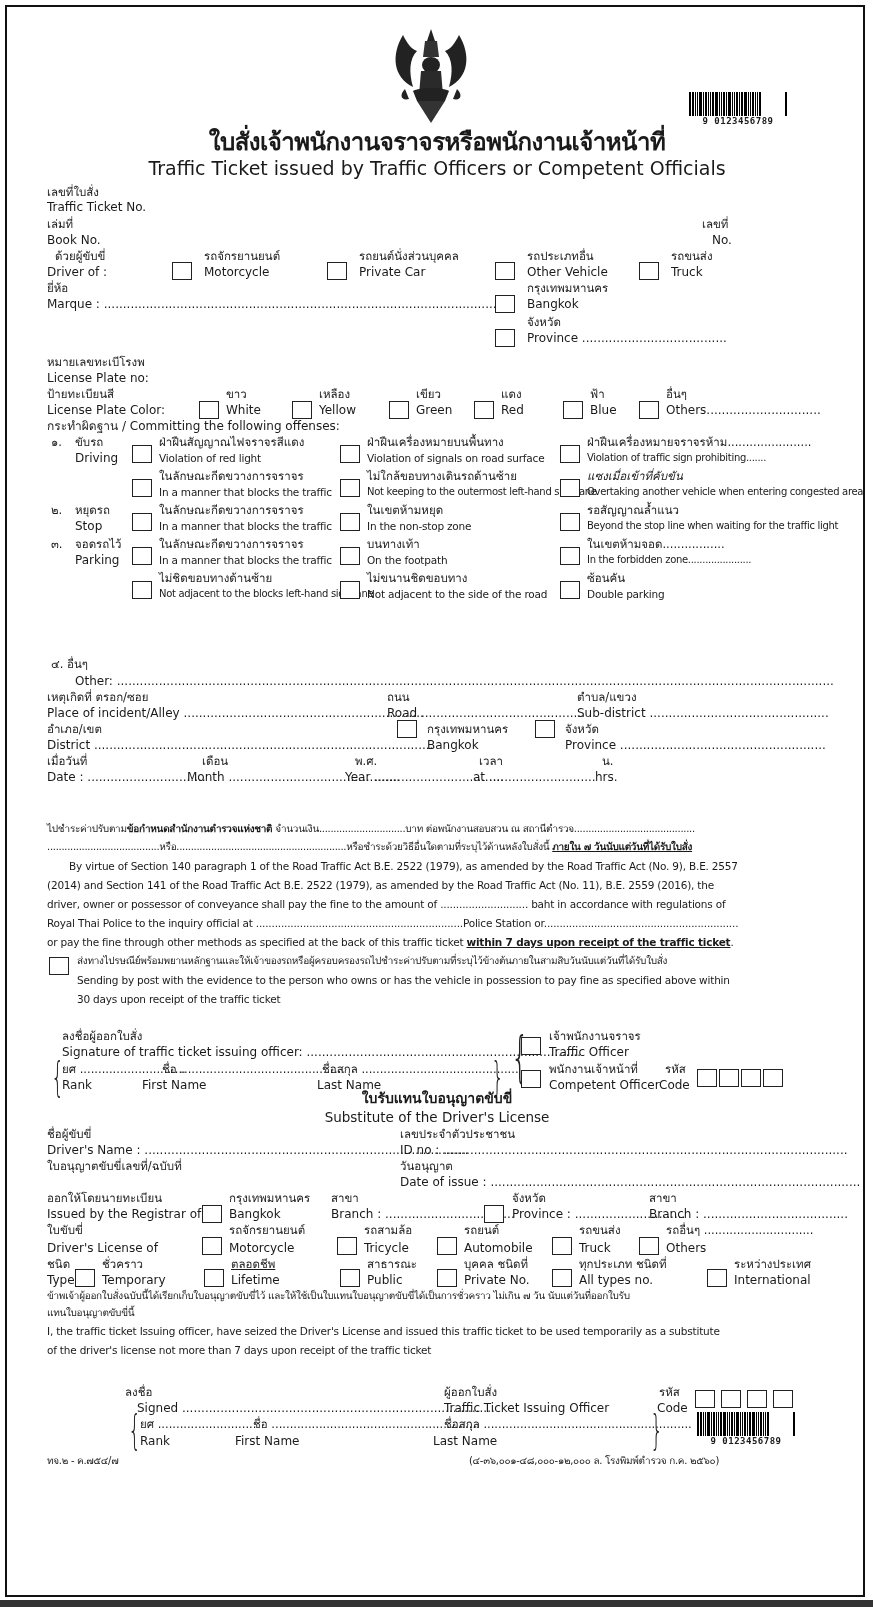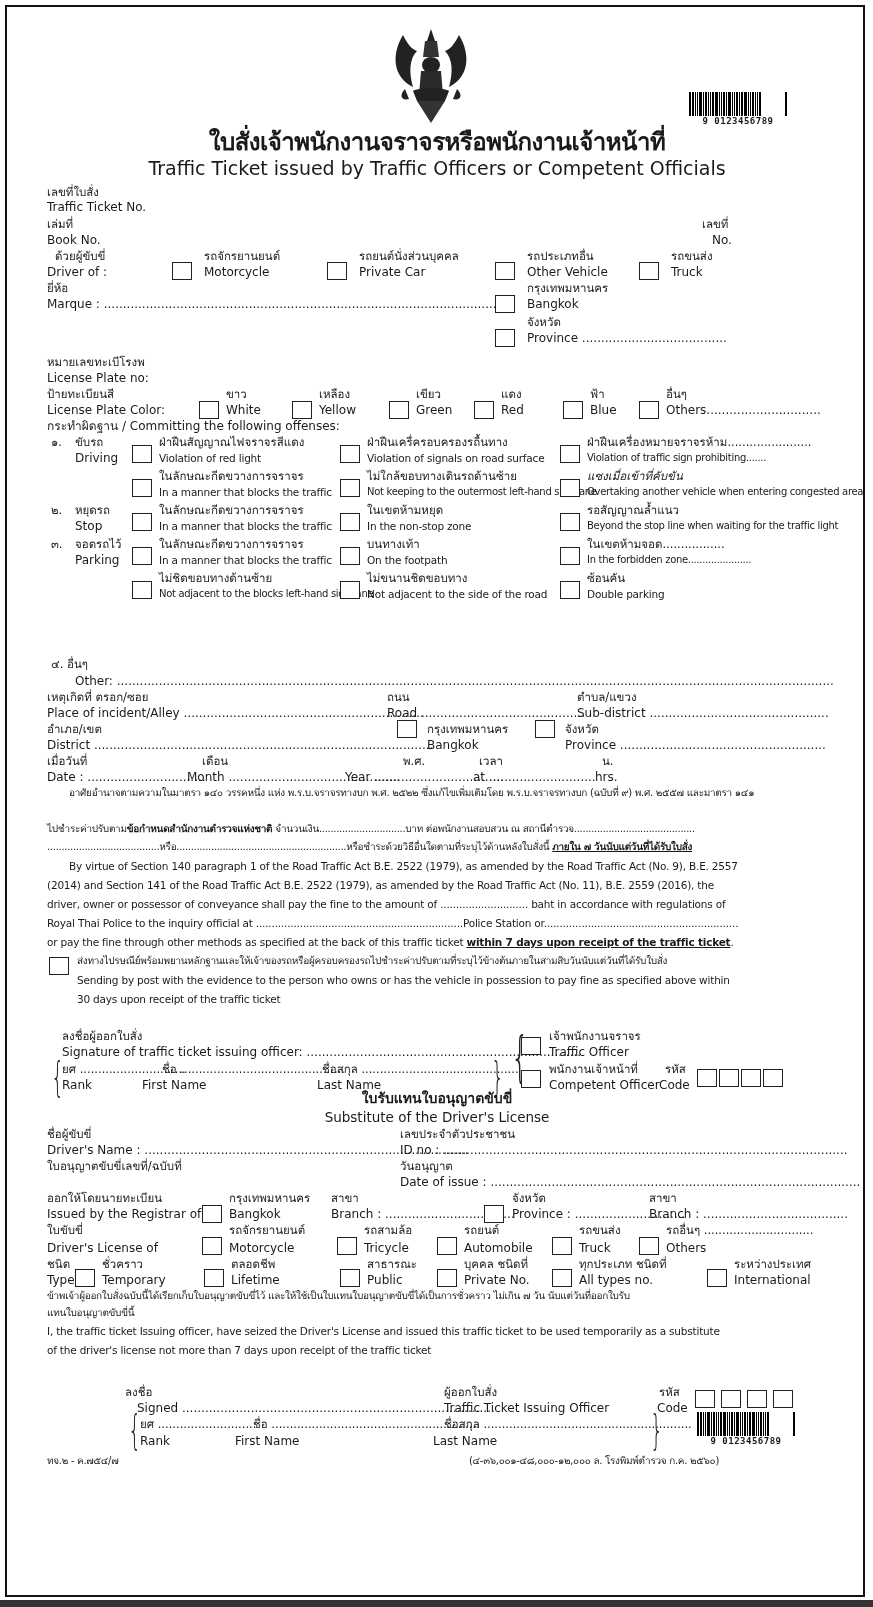--- a/index.html
+++ b/index.html
@@ -147,21 +147,21 @@
   <div class="abs t" style="left:40px; top:412px;">กระทำผิดฐาน / Committing the following offenses:</div>
 
   <div id="offense-groups">
       <div class="abs th" style="left:44px; top:428px;">๑.</div>
       <div class="abs th" style="left:68px; top:428px;">ขับรถ</div>
       <div class="abs t" style="left:68px; top:444px;">Driving</div>
       <div class="cb" style="left:125px; top:438px;"></div>
       <div class="abs th" style="left:152px; top:428px;">ฝ่าฝืนสัญญาณไฟจราจรสีแดง</div>
       <div class="abs s" style="left:152px; top:445px;">Violation of red light</div>
       <div class="cb" style="left:333px; top:438px;"></div>
-      <div class="abs th" style="left:360px; top:428px;">ฝ่าฝืนเครื่ครอบครองรถื้นทาง</div>
+      <div class="abs th" style="left:360px; top:428px;">ฝ่าฝืนเครื่องหมายบนพื้นทาง</div>
       <div class="abs s" style="left:360px; top:445px;">Violation of signals on road surface</div>
       <div class="cb" style="left:553px; top:438px;"></div>
       <div class="abs th" style="left:580px; top:428px;text-align:right;">ฝ่าฝืนเครื่องหมายจราจรห้าม.......................</div>
       <div class="abs xs" style="left:580px; top:445px;">Violation of traffic sign prohibiting.......</div>
       <div class="cb" style="left:125px; top:472px;"></div>
       <div class="abs th" style="left:152px; top:462px;">ในลักษณะกีดขวางการจราจร</div>
       <div class="abs s" style="left:152px; top:479px;">In a manner that blocks the traffic</div>
       <div class="cb" style="left:333px; top:472px;"></div>
       <div class="abs th" style="left:360px; top:462px;">ไม่ใกล้ขอบทางเดินรถด้านซ้าย</div>
       <div class="abs xs" style="left:360px; top:479px;">Not keeping to the outermost left-hand side lane</div>
@@ -219,28 +219,27 @@
   <div class="abs th" style="left:420px; top:715px;">กรุงเทพมหานคร</div>
   <div class="abs t" style="left:420px; top:731px;">Bangkok</div>
   <div class="cb" style="left:528px; top:713px;"></div>
   <div class="abs th" style="left:558px; top:715px;">จังหวัด</div>
   <div class="abs t" style="left:558px; top:731px;">Province ......................................................</div>
 
   <div class="abs th" style="left:40px; top:747px;">เมื่อวันที่</div>
   <div class="abs t" style="left:40px; top:763px;">Date : ...............................</div>
   <div class="abs th" style="left:195px; top:747px;">เดือน</div>
   <div class="abs t" style="left:180px; top:763px;">Month .............................................</div>
-  <div class="abs th" style="left:348px; top:747px;margin-left:48px;">พ.ศ.</div>
+  <div class="abs th" style="left:348px; top:747px;">พ.ศ.</div>
   <div class="abs t" style="left:338px; top:763px;">Year ..................................</div>
   <div class="abs th" style="left:472px; top:747px;">เวลา</div>
   <div class="abs t" style="left:466px; top:763px;">at ............................</div>
   <div class="abs th" style="left:595px; top:747px;">น.</div>
   <div class="abs t" style="left:588px; top:763px;">hrs.</div>
 
-  <div class="abs xs" style="left:62px; top:780px;">อาศัยอำนาจตามความในมาตรา ๑๔๐ วรรคหนึ่ง แห่ง พ.ร.บ.จราจรทางบก พ.ศ. ๒๕๒๒ ซึ่งแก้ไขเพิ่มเติมโดย พ.ร.บ.จราจรทางบก (ฉบับที่ ๙) พ.ศ. ๒๕๕๗ และมาตรา ๑๔๑</div>
   <div class="abs xs" style="left:40px; top:816px;"><span>ไปชำระค่าปรับตาม</span><span class="b">ข้อกำหนดสำนักงานตำรวจแห่งชาติ</span><span> จำนวนเงิน..............................บาท ต่อพนักงานสอบสวน ณ สถานีตำรวจ..........................................</span></div>
   <div class="abs xs" style="left:40px; top:834px;"><span>.......................................หรือ...........................................................หรือชำระด้วยวิธีอื่นใดตามที่ระบุไว้ด้านหลังใบสั่งนี้ </span><span class="b u">ภายใน ๗ วันนับแต่วันที่ได้รับใบสั่ง</span></div>
 
   <div class="abs s" style="left:62px; top:853px;">By virtue of Section 140 paragraph 1 of the Road Traffic Act B.E. 2522 (1979), as amended by the Road Traffic Act (No. 9), B.E. 2557</div>
   <div class="abs s" style="left:40px; top:872px;">(2014) and Section 141 of the Road Traffic Act B.E. 2522 (1979), as amended by the Road Traffic Act (No. 11), B.E. 2559 (2016), the</div>
   <div class="abs s" style="left:40px; top:891px;">driver, owner or possessor of conveyance shall pay the fine to the amount of ............................ baht in accordance with regulations of</div>
   <div class="abs s" style="left:40px; top:910px;">Royal Thai Police to the inquiry official at ..................................................................Police Station or..............................................................</div>
   <div class="abs s" style="left:40px; top:929px;"><span>or pay the fine through other methods as specified at the back of this traffic ticket </span><span class="b u">within 7 days upon receipt of the traffic ticket</span>.</div>
 
   <div class="cb" style="left:42px; top:950px;"></div>
@@ -318,21 +317,21 @@
       <div class="abs t" style="left:659px; top:1234px;">Others</div>
     </div>
 
   <div class="abs th" style="left:40px; top:1250px;">ชนิด</div>
   <div class="abs t" style="left:40px; top:1266px;">Type:</div>
   <div id="license-types">
       <div class="cb" style="left:68px; top:1262px;"></div>
       <div class="abs th" style="left:95px; top:1250px;">ชั่วคราว</div>
       <div class="abs t" style="left:95px; top:1266px;">Temporary</div>
       <div class="cb" style="left:197px; top:1262px;"></div>
-      <div class="abs th" style="left:224px; top:1250px;">ตลอดชีพ</div>
+      <div class="abs th" style="left:224px; top:1250px;text-decoration:underline;">ตลอดชีพ</div>
       <div class="abs t" style="left:224px; top:1266px;">Lifetime</div>
       <div class="cb" style="left:333px; top:1262px;"></div>
       <div class="abs th" style="left:360px; top:1250px;">สาธารณะ</div>
       <div class="abs t" style="left:360px; top:1266px;">Public</div>
       <div class="cb" style="left:430px; top:1262px;"></div>
       <div class="abs th" style="left:457px; top:1250px;">บุคคล ชนิดที่</div>
       <div class="abs t" style="left:457px; top:1266px;">Private No.</div>
       <div class="cb" style="left:545px; top:1262px;"></div>
       <div class="abs th" style="left:572px; top:1250px;">ทุกประเภท ชนิดที่</div>
       <div class="abs t" style="left:572px; top:1266px;">All types no.</div>

